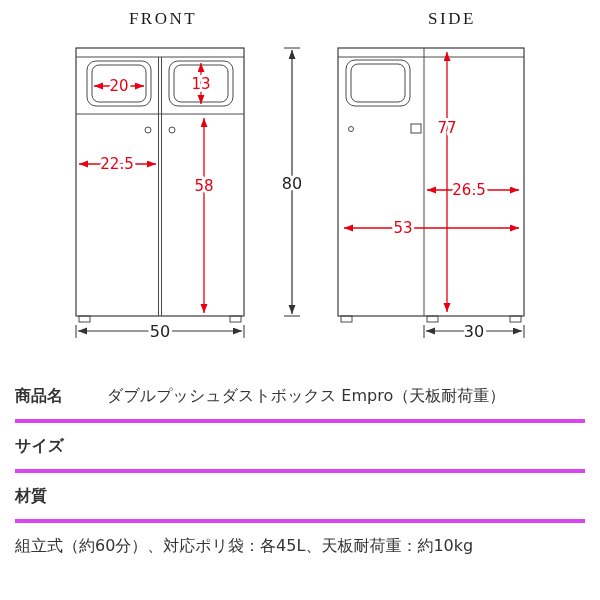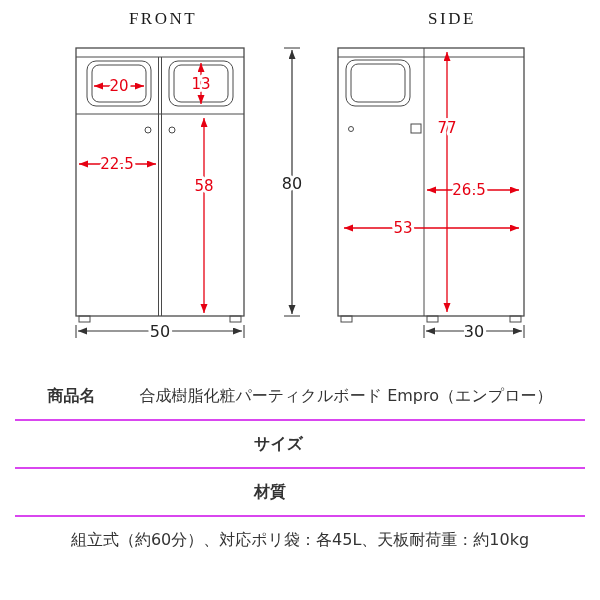--- a/index.html
+++ b/index.html
@@ -22,22 +22,22 @@
   text.dimlabel-b {
     font-family:"DejaVu Sans",sans-serif; font-size:16px; fill:#222222;
     text-anchor:middle; dominant-baseline:central;
     paint-order:stroke; stroke:#ffffff; stroke-width:6px; stroke-linejoin:round;
   }
   text.viewtitle {
     font-family:"Liberation Serif","DejaVu Serif",serif; font-size:17px;
     letter-spacing:2.5px; fill:#1a1a1a; text-anchor:middle;
   }
   .spec { margin:8px 15px 0 15px; }
-  .spec-row { display:flex; padding:11px 0;justify-content:center; }
-  .spec-row + .spec-row { border-top:2px solid #d946ef; }
+  .spec-row { display:flex; padding:11px 0; }
+  .spec-row + .spec-row { border-top:4px solid #d946ef; }
   .spec-label { width:92px; flex-shrink:0; font-weight:bold; font-size:16px; line-height:1.5; color:#333; }
   .spec-value { font-size:16px; line-height:1.5; color:#333; }
 </style>
 </head>
 <body>
 
 <svg class="diagram" width="600" height="365" viewBox="0 0 600 365">
   <defs>
     <marker id="ar" markerUnits="userSpaceOnUse" markerWidth="10" markerHeight="8" refX="9" refY="3.5" orient="auto-start-reverse">
       <path d="M0,0 L9,3.5 L0,7 Z" fill="#e60012"></path>
@@ -117,21 +117,21 @@
     <line class="tick" x1="424" y1="325" x2="424" y2="338"></line>
     <line class="tick" x1="524" y1="325" x2="524" y2="338"></line>
     <line class="dimb" x1="426" y1="331" x2="522" y2="331" marker-start="url(#ab)" marker-end="url(#ab)"></line>
     <text class="dimlabel-b" x="474" y="331">30</text>
   </g>
 </svg>
 
 <div class="spec">
   <div class="spec-row">
     <div class="spec-label">商品名</div>
-    <div class="spec-value">合成樹脂化粧パーティクルボード Empro（エンプロー）</div>
+    <div class="spec-value">ダブルプッシュダストボックス Empro（天板耐荷重）</div>
   </div>
   <div class="spec-row">
     <div class="spec-label">サイズ</div>
   </div>
   <div class="spec-row">
     <div class="spec-label">材質</div>
   </div>
   <div class="spec-row">
     <div class="spec-value">組立式（約60分）、対応ポリ袋：各45L、天板耐荷重：約10kg</div>
   </div>

